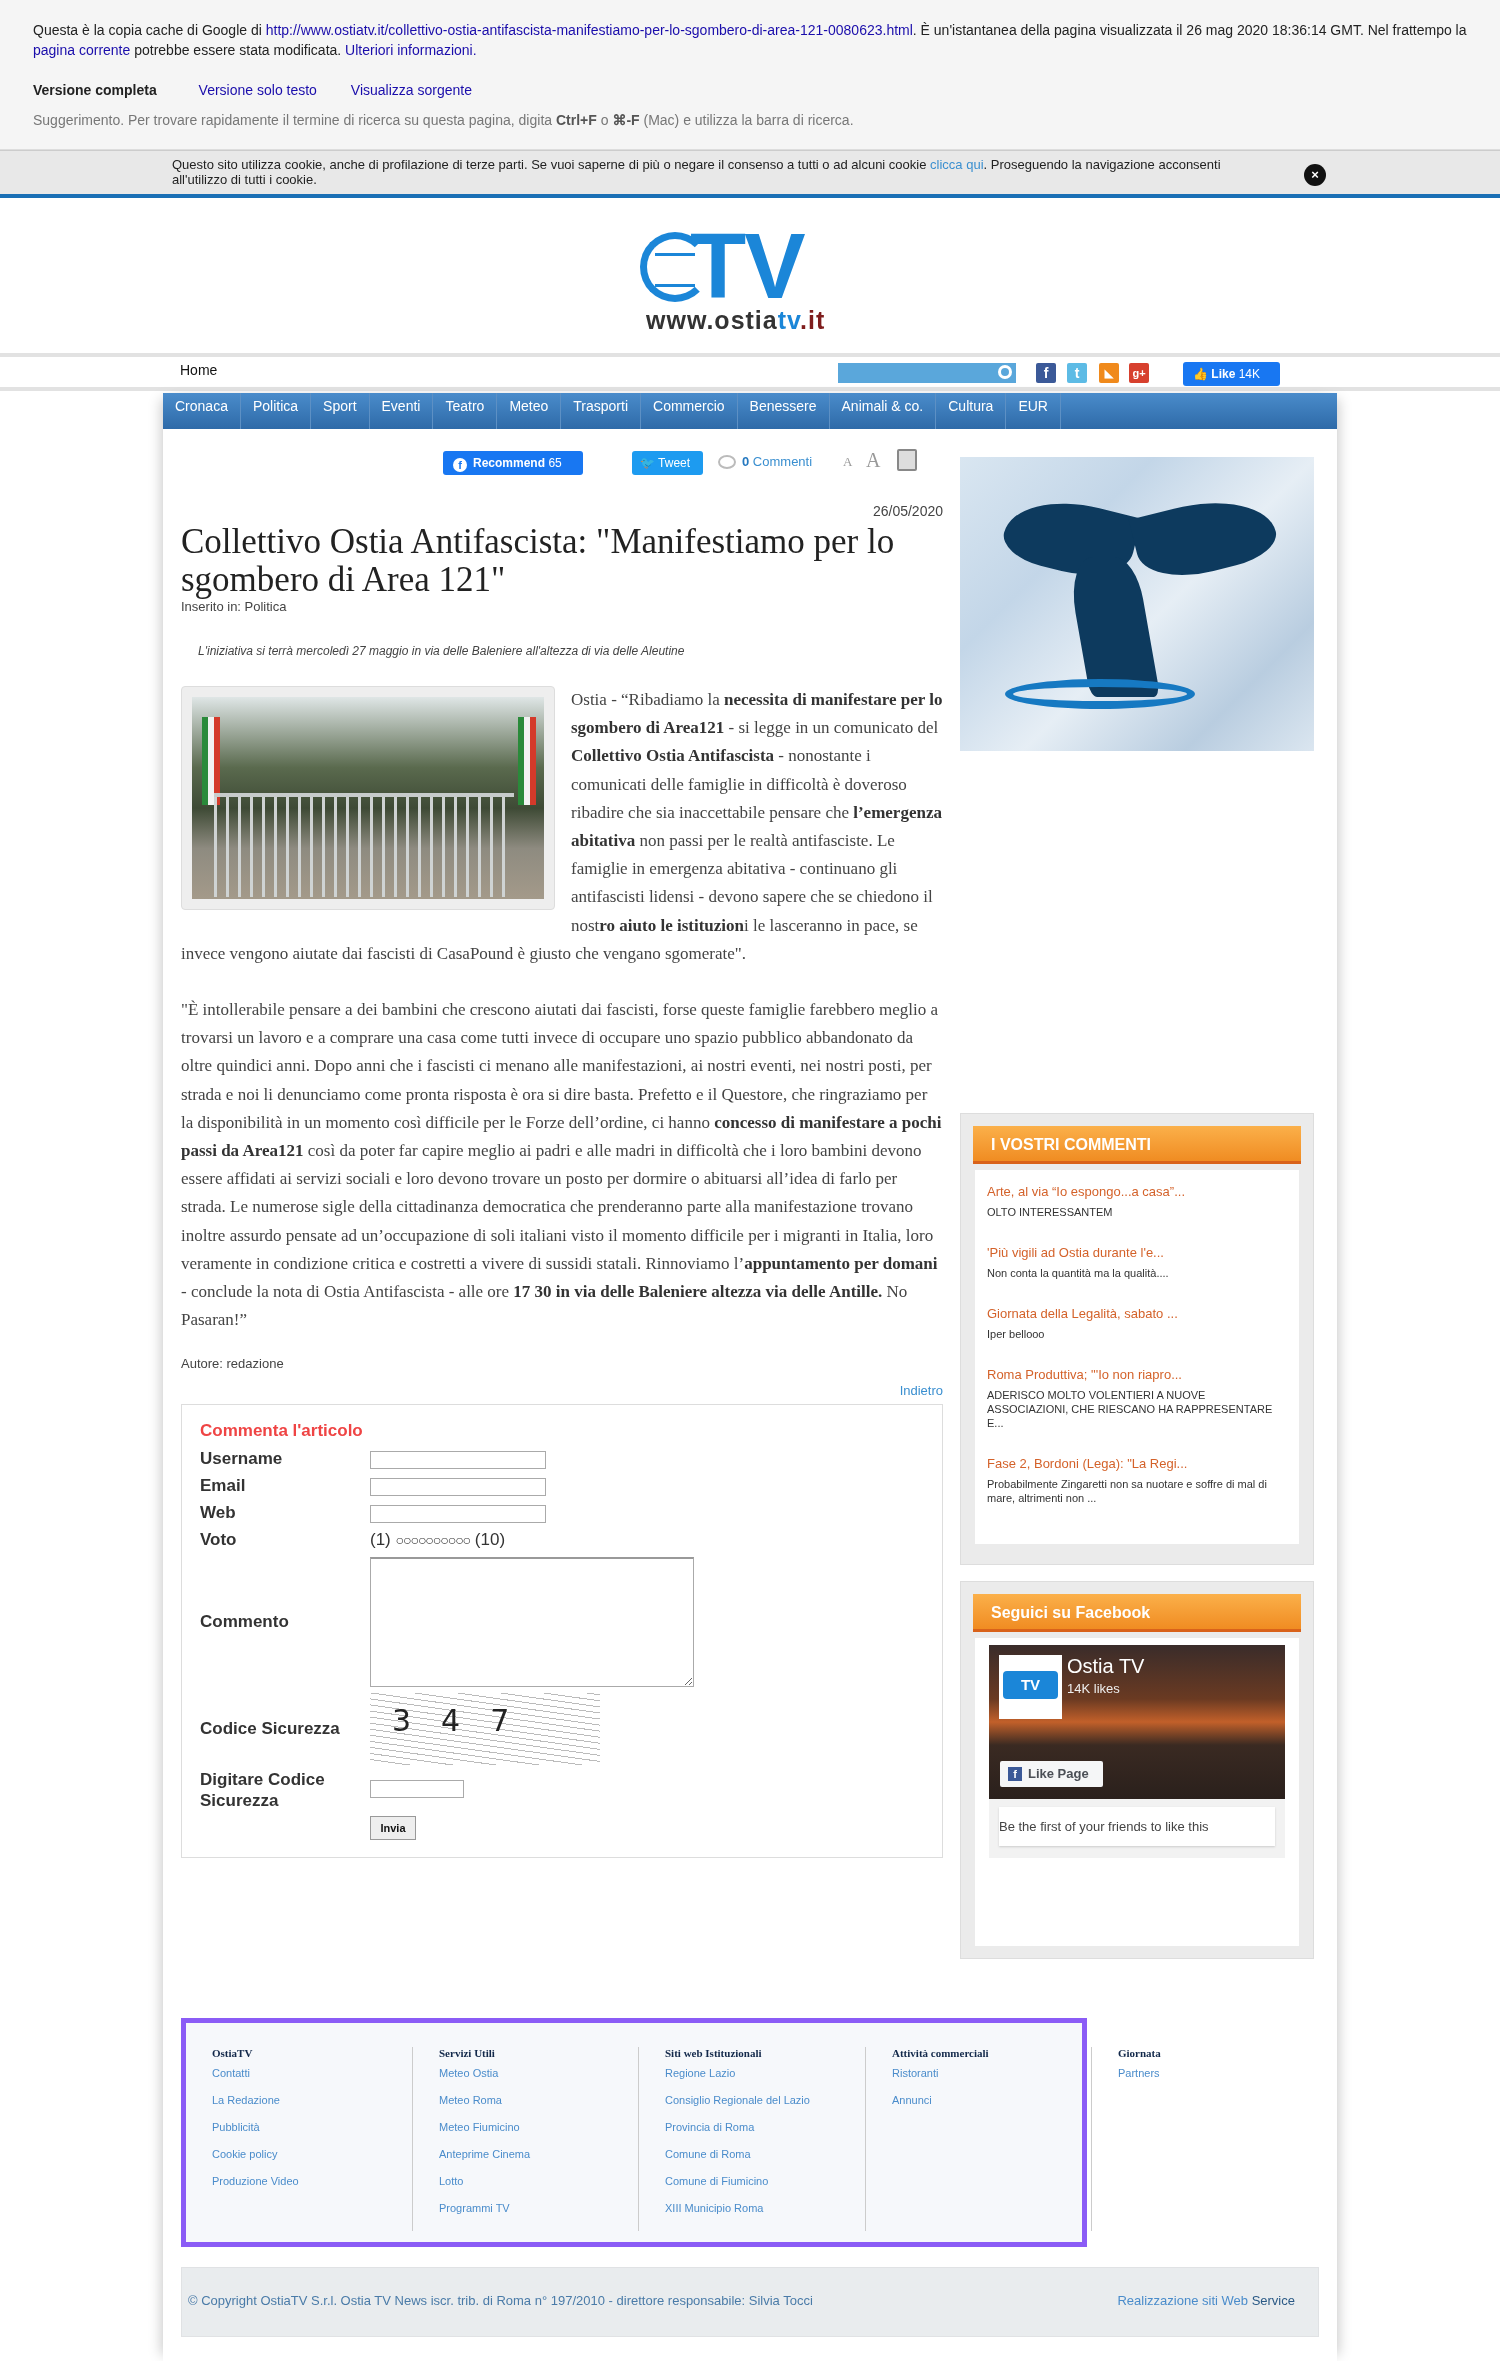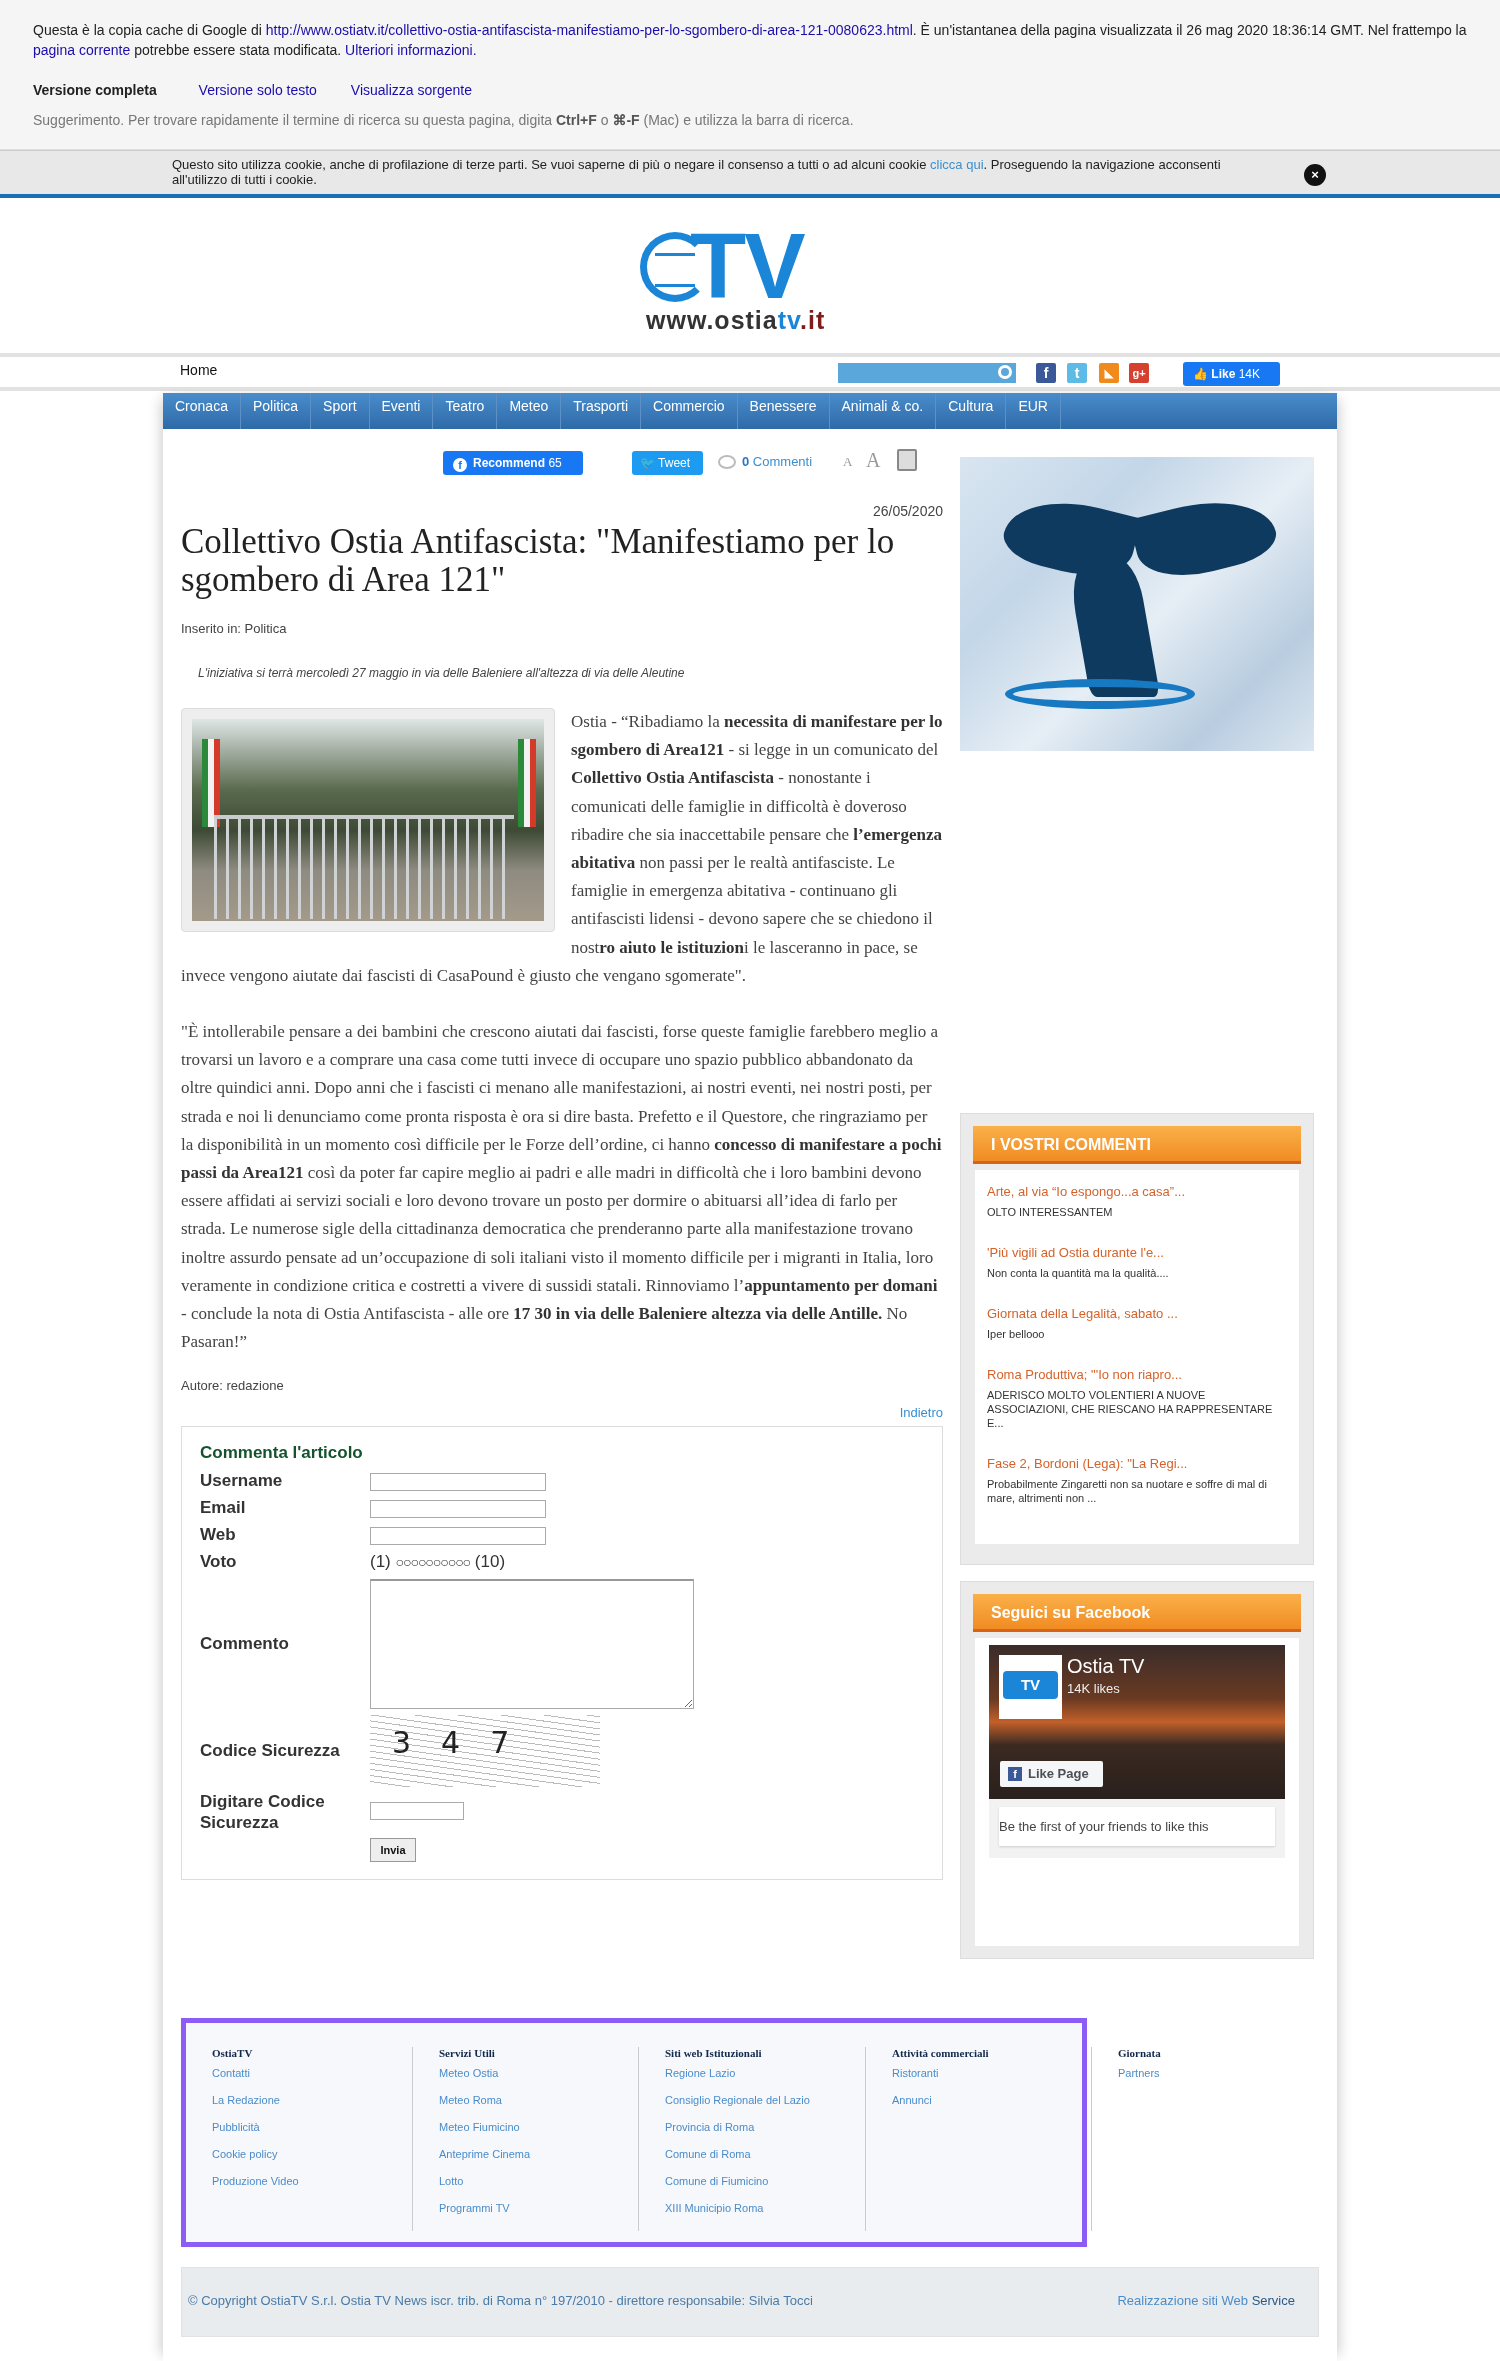--- a/index.html
+++ b/index.html
@@ -54,34 +54,34 @@
   .fbrec .cnt { font-weight: normal; text-align: right; }
   .tweet { position: absolute; left: 451px; top: 22px; width: 71px; height: 24px; background: #1d9bf0; color: #fff; border-radius: 3px; font-size: 12px; line-height: 24px; padding-left: 8px; }
   .comm { position: absolute; left: 537px; top: 25px; font-size: 13px; color: #3a8fd0; }
   .comm .ico { display: inline-block; width: 18px; height: 14px; border: 2px solid #bbb; border-radius: 50%; vertical-align: -3px; margin-right: 6px; }
   .comm b { color: #2679c0; }
   .fsm { position: absolute; left: 662px; top: 25px; font-family: "Liberation Serif", serif; color: #999; font-size: 13px; }
   .fbig { position: absolute; left: 685px; top: 20px; font-family: "Liberation Serif", serif; color: #999; font-size: 20px; }
   .print { position: absolute; left: 716px; top: 20px; width: 20px; height: 22px; border: 2px solid #888; border-radius: 2px; background: #ddd; }
   .date { text-align: right; font-size: 14px; color: #444; margin-top: 14px; }
   .title { font-family: "Liberation Serif", serif; font-size: 35px; line-height: 38px; color: #222; font-weight: normal; margin-top: 4px; }
-  .cat { font-size: 13px; color: #444; margin-top: 22px; }
+  .cat { font-size: 13px; color: #444; margin-top: 0; }
   .subtitle { font-size: 12px; font-style: italic; color: #444; margin: 30px 0 0 17px; }
   .body { font-family: "Liberation Serif", serif; font-size: 17px; line-height: 28.2px; color: #444; margin-top: 28px; }
   .body b { color: #333; }
   .body p { margin-bottom: 28px; }
   .photo { float: left; width: 374px; height: 224px; background: #eee; border: 1px solid #ddd; border-radius: 4px; padding: 10px; margin: 0 16px 6px 0; }
   .photo .img { width: 100%; height: 100%; background: linear-gradient(180deg,#dfe6e6 0%, #5a6a4e 35%, #3e4a35 55%, #8e8b80 75%, #a49a8a 100%); position: relative; overflow: hidden; }
   .photo .gate { position: absolute; left: 22px; top: 96px; width: 300px; height: 104px; background: repeating-linear-gradient(90deg, #cfd3d3 0 3px, transparent 3px 12px); border-top: 4px solid #c8cccc; }
   .photo .flag { position: absolute; top: 20px; width: 18px; height: 88px; background: linear-gradient(90deg,#2a8a3a 33%, #f2f2f2 33% 66%, #d43a2a 66%); }
   .author { font-size: 13px; color: #444; margin-top: -6px; }
   .back { text-align: right; font-size: 13px; color: #3a8fd0; margin-top: 12px; }
 
   .form { border: 1px solid #ddd; margin-top: 6px; height: 454px; position: relative; padding: 16px 18px; }
-  .form .h { font-size: 17px; font-weight: bold; color: #14532d; }
+  .form .h { font-size: 17px; font-weight: bold; color: #ef4444; }
   .frow { position: absolute; left: 18px; font-size: 17px; font-weight: bold; color: #333; }
   .finput { position: absolute; left: 188px; width: 176px; height: 18px; border: 1px solid #aaa; background: #fff; }
   .voto { position: absolute; left: 188px; font-size: 17px; color: #333; }
   .ta { position: absolute; left: 188px; top: 152px; width: 324px; height: 130px; border: 1px solid #aaa; border-top: 2px solid #999; background: #fff; }
   .captcha { position: absolute; left: 188px; top: 288px; width: 230px; height: 72px; background: repeating-linear-gradient(8deg, #fff 0 5px, #bbb 5px 6px); font-size: 30px; font-family: "DejaVu Sans", sans-serif; color: #222; padding: 10px 0 0 22px; letter-spacing: 30px; }
   .send { position: absolute; left: 188px; top: 411px; width: 46px; height: 24px; background: #eee; border: 1px solid #999; font-size: 11px; font-weight: bold; text-align: center; line-height: 22px; color: #111; }
 
   .col-side { position: absolute; left: 797px; top: 64px; width: 354px; }
   .adimg { width: 354px; height: 294px; background: linear-gradient(135deg,#d9e6f1 0%, #c3d6e8 30%, #e6eef5 55%, #b9cde0 80%, #dbe6f0 100%); position: relative; overflow: hidden; }
   .adimg .fluke-l { position: absolute; left: 45px; top: 45px; width: 130px; height: 70px; background: #0d3a5e; border-radius: 80% 0 60% 40%; transform: rotate(14deg); }

